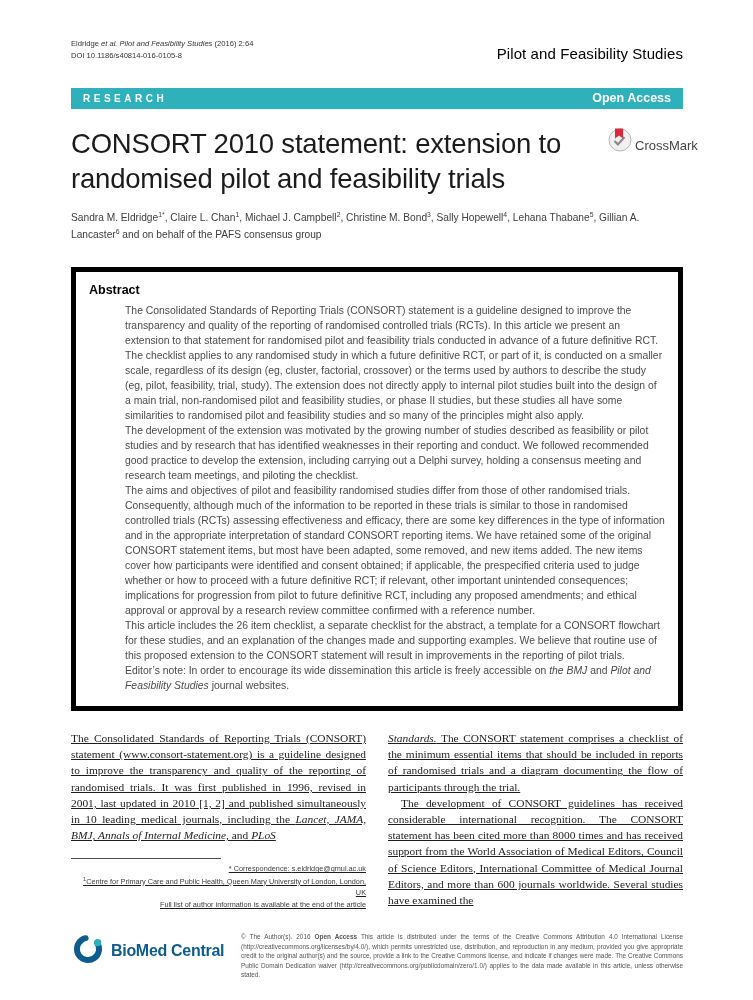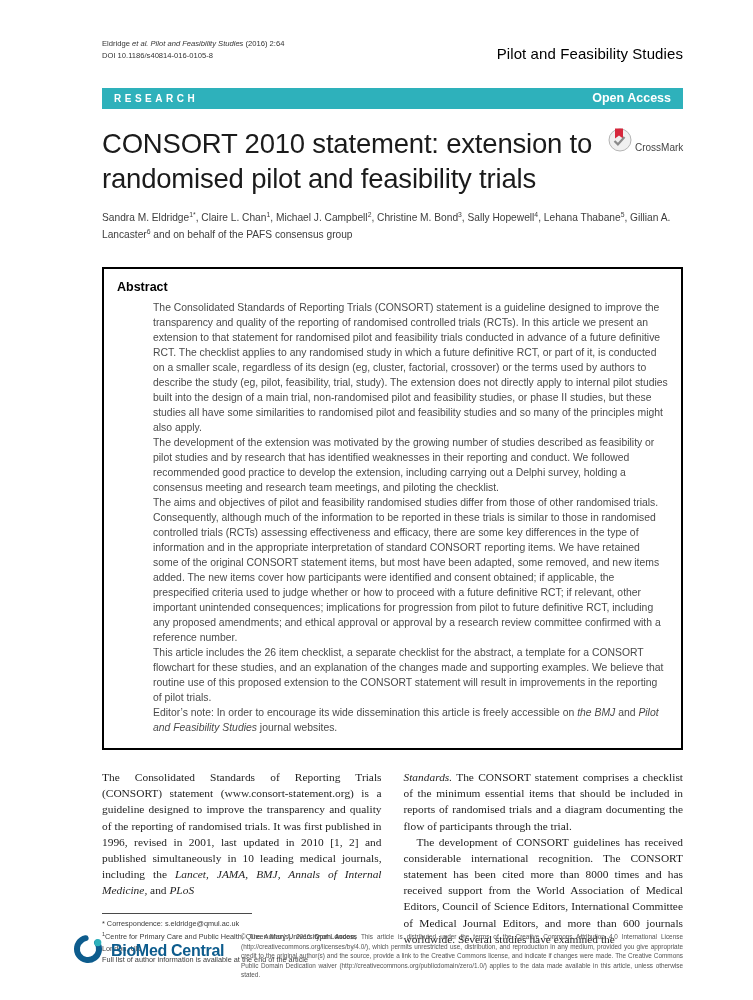--- a/index.html
+++ b/index.html
@@ -2,21 +2,21 @@
 <html style="--teal: #2eb1bb; --logo-blue: #0d5c8d; --crossmark-red: #d6273c;"><head>
 <meta charset="utf-8">
 <style>
   * { margin:0; padding:0; box-sizing:border-box; }
   html, body { background:#ffffff; }
   body {
     width:753px; height:1000px;
     font-family:"Liberation Sans", sans-serif;
     color:#231f20; position:relative; overflow:hidden;
   }
-  .page { width:753px; height:1000px; padding:38px 70px 0 102px; position:relative; }
+  .page { width:753px; height:1000px; padding:38px 70px 0 71px; position:relative; }
 
   
   .topbar { display:flex; justify-content:space-between; align-items:flex-end; }
   .citation { font-size:7.6px; color:#333; line-height:1.55; }
   .journal-name { font-size:15px; color:#000; letter-spacing:0.1px; }
 
   
   .banner {
     margin-top:26px; height:21px; background:var(--teal,#2eb1bb);
     display:flex; justify-content:space-between; align-items:center;
@@ -28,47 +28,47 @@
   
   .title-row { position:relative; margin-top:17px; }
   .title {
     font-size:27.5px; font-weight:400; line-height:1.3;
     color:#1b1b1b; max-width:545px; letter-spacing:-0.2px;
   }
   .crossmark {
     position:absolute; top:0; right:0; width:76px;
     display:flex; align-items:flex-end; gap:2px;
   }
-  .crossmark-label { font-size:10px; color:#444; padding-bottom:3px; }
+  .crossmark-label { font-size:13px; color:#444; padding-bottom:3px; }
 
   
   .authors { margin-top:13px; font-size:10.2px; line-height:1.6; color:#3d3d3d; }
   .authors sup { font-size:6.8px; }
 
   
   .abstract {
-    margin-top:24px; border:2px solid #000000;
+    margin-top:24px; border:5px solid #000000;
     padding:11px 13px 12px 13px; color:#4b4b4b;
   }
   .abstract h2 { font-size:12.5px; font-weight:bold; color:#000; margin-bottom:7px; }
   .abstract p { font-size:10.4px; line-height:1.44;margin-left:36px; }
 
   
   .columns {
     display:flex; gap:22px; margin-top:19px;
     font-family:"Liberation Serif", serif;
     font-size:11.4px; line-height:1.42; text-align:justify; color:#1d1d1d;
   }
-  .col { width:295px; }
+  .col { width:295px;text-decoration:underline; }
   .indent { text-indent:13px; }
 
   
   .footnotes {
     margin-top:15px; font-family:"Liberation Sans", sans-serif;
-    font-size:7.3px; line-height:1.55; color:#3c3c3c; text-align:left;
+    font-size:7.3px; line-height:1.55; color:#3c3c3c; text-align:right;
   }
   .footnotes .rule { width:150px; border-top:1px solid #4a4a4a; margin-bottom:4px; }
   .footnotes sup { font-size:5.5px; }
 
   
   .footer {
     position:absolute; left:71px; right:70px; bottom:20px;
     display:flex; gap:14px; align-items:flex-start;
   }
   .logo { display:flex; align-items:center; gap:6px; flex:0 0 auto; width:156px; }

